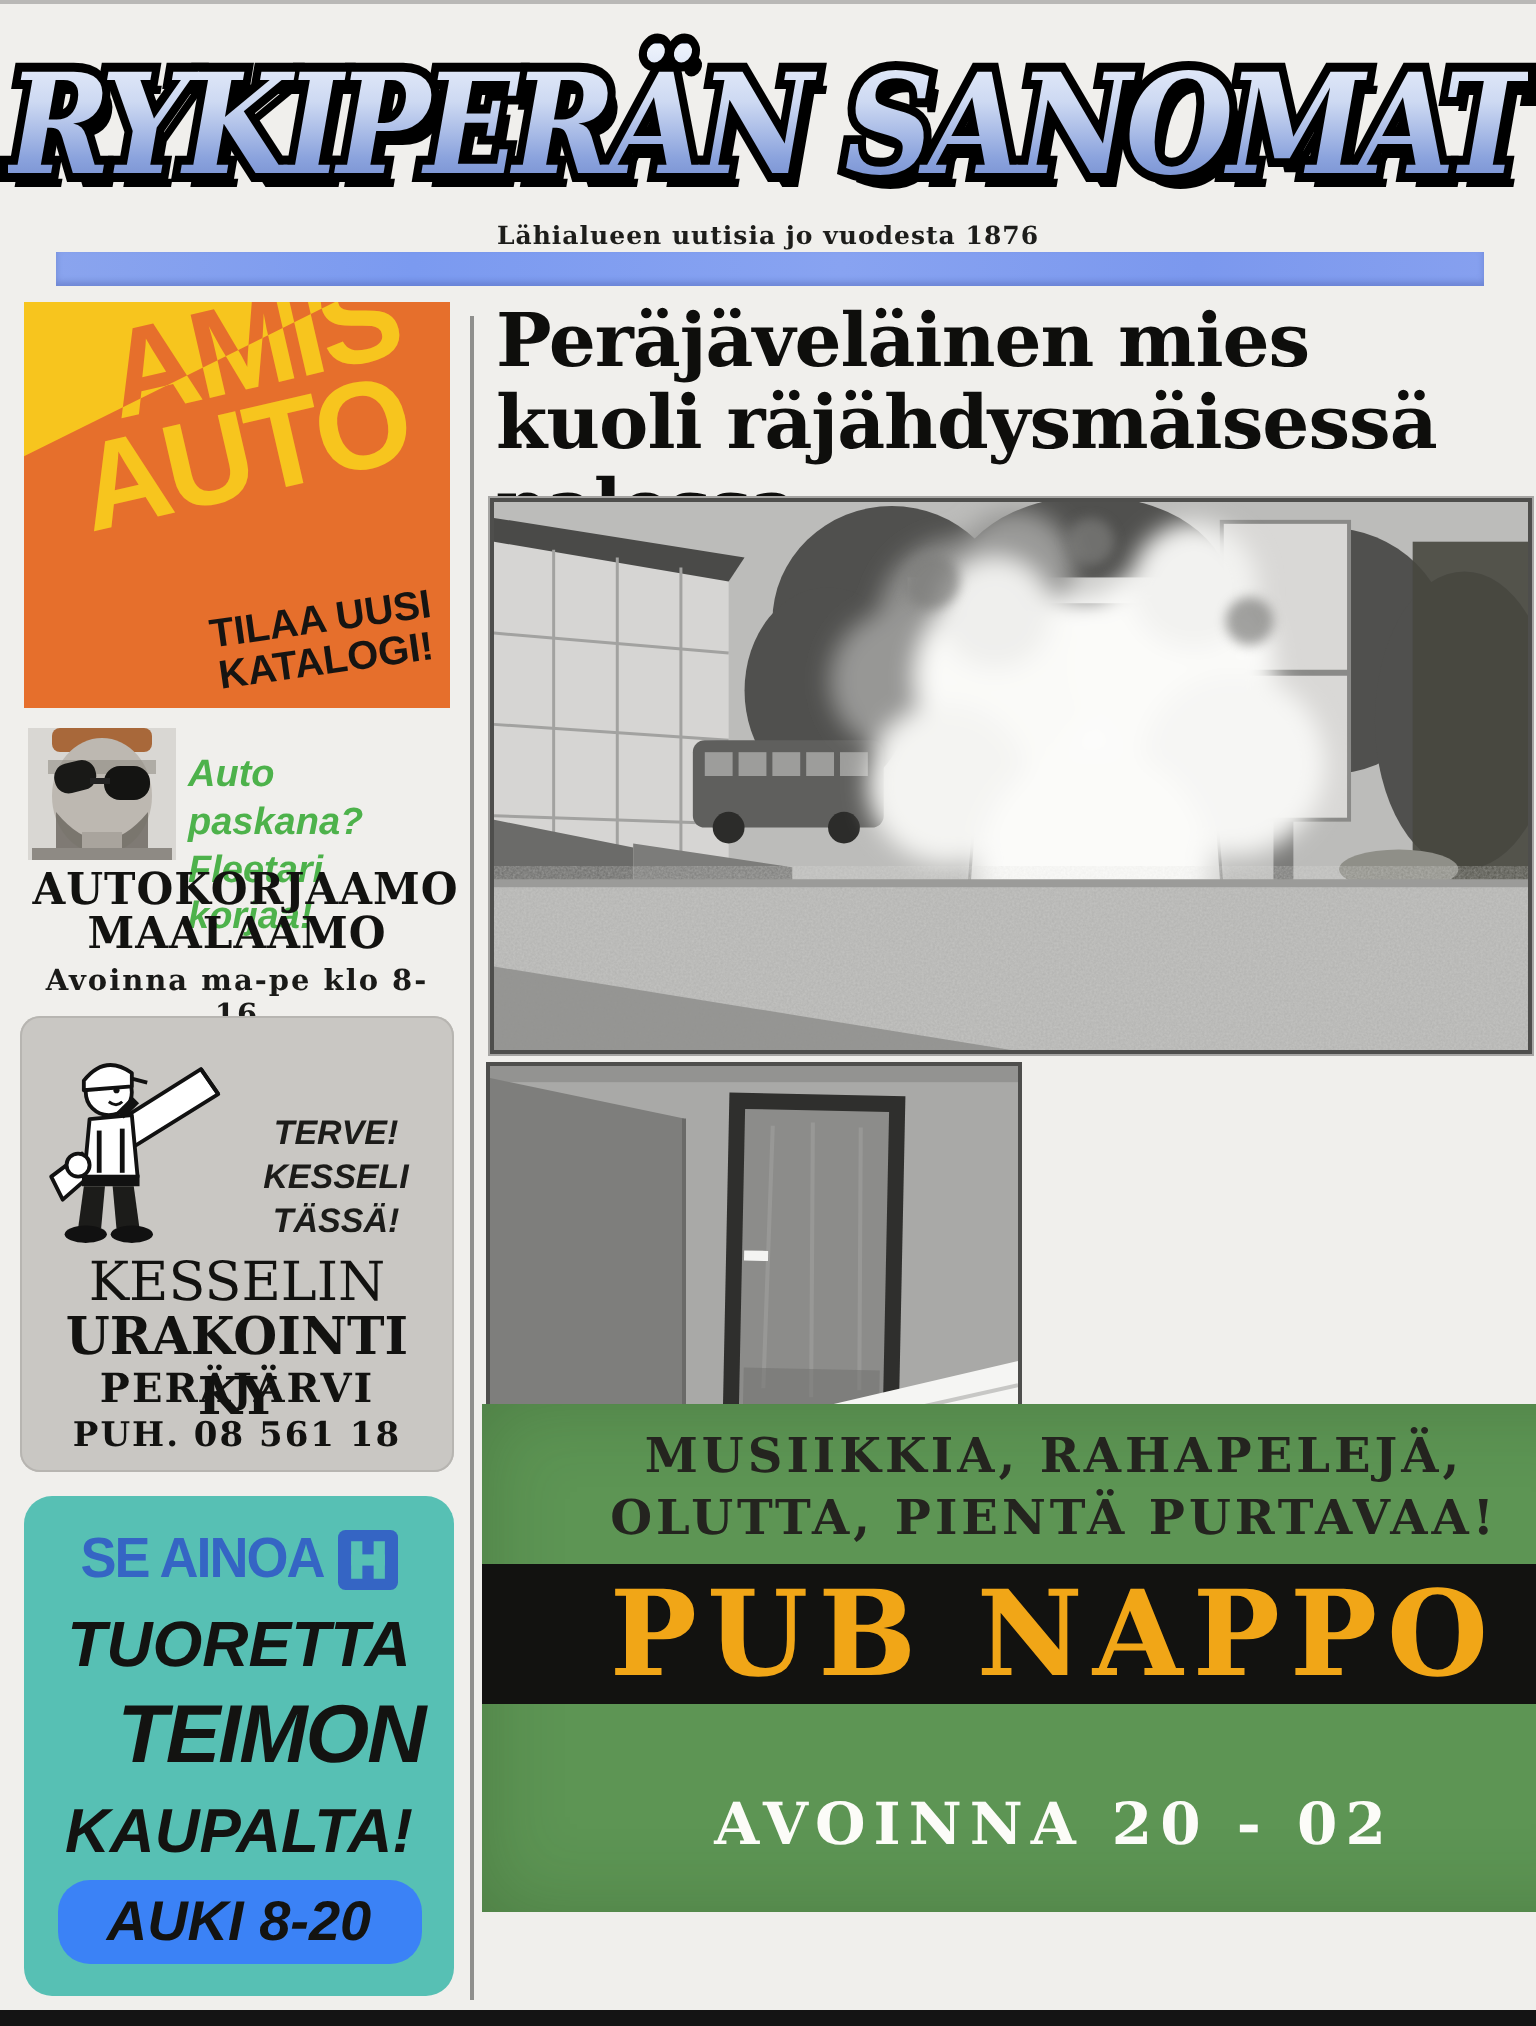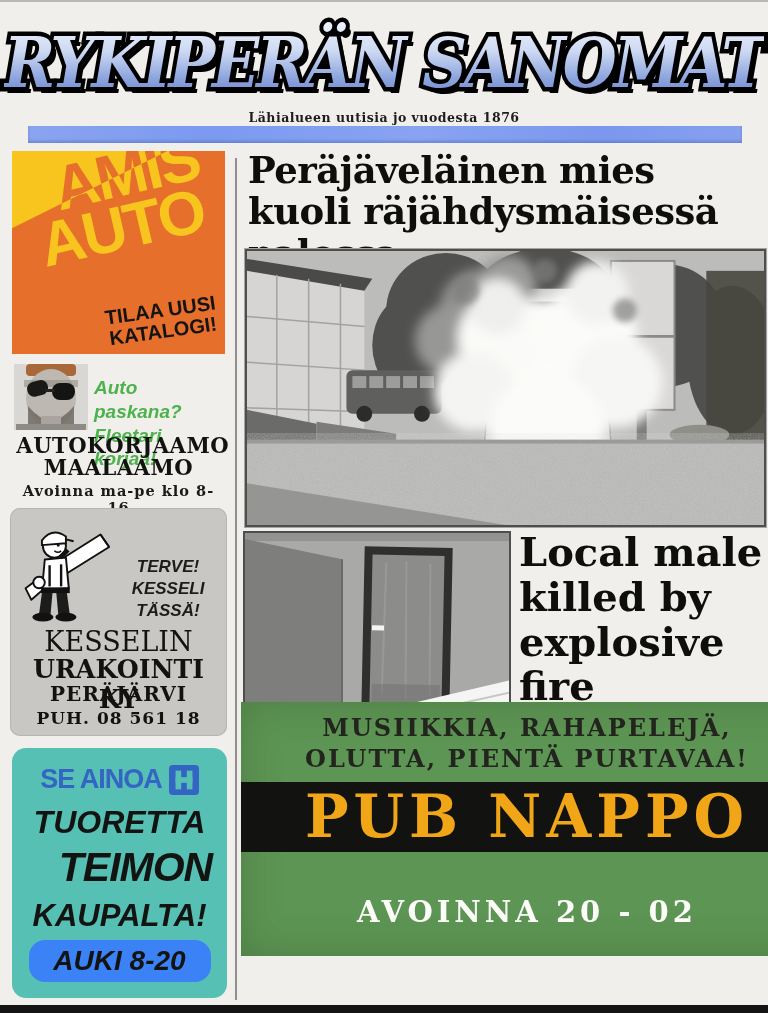--- a/index.html
+++ b/index.html
@@ -304,21 +304,20 @@
       </g>
       <polygon points="48,196 264,146 264,196" fill="#f5f5f3"></polygon>
       <g stroke="#c7c7c5" stroke-width="2">
         <line x1="92" y1="196" x2="264" y2="158"></line>
         <line x1="150" y1="196" x2="264" y2="172"></line>
         <line x1="208" y1="196" x2="264" y2="186"></line>
       </g>
     </svg>
   </div>
 
-  <div class="sub-headline">Local male killed by explosive fire</div>
 
   <div class="pub-ad">
     <div class="pub-top">
       <div>MUSIIKKIA, RAHAPELEJÄ,</div>
       <div>OLUTTA, PIENTÄ PURTAVAA!</div>
     </div>
     <div class="pub-band">
       <span class="pub-name">PUB NAPPO</span>
     </div>
     <div class="pub-hours">AVOINNA 20 - 02</div>

